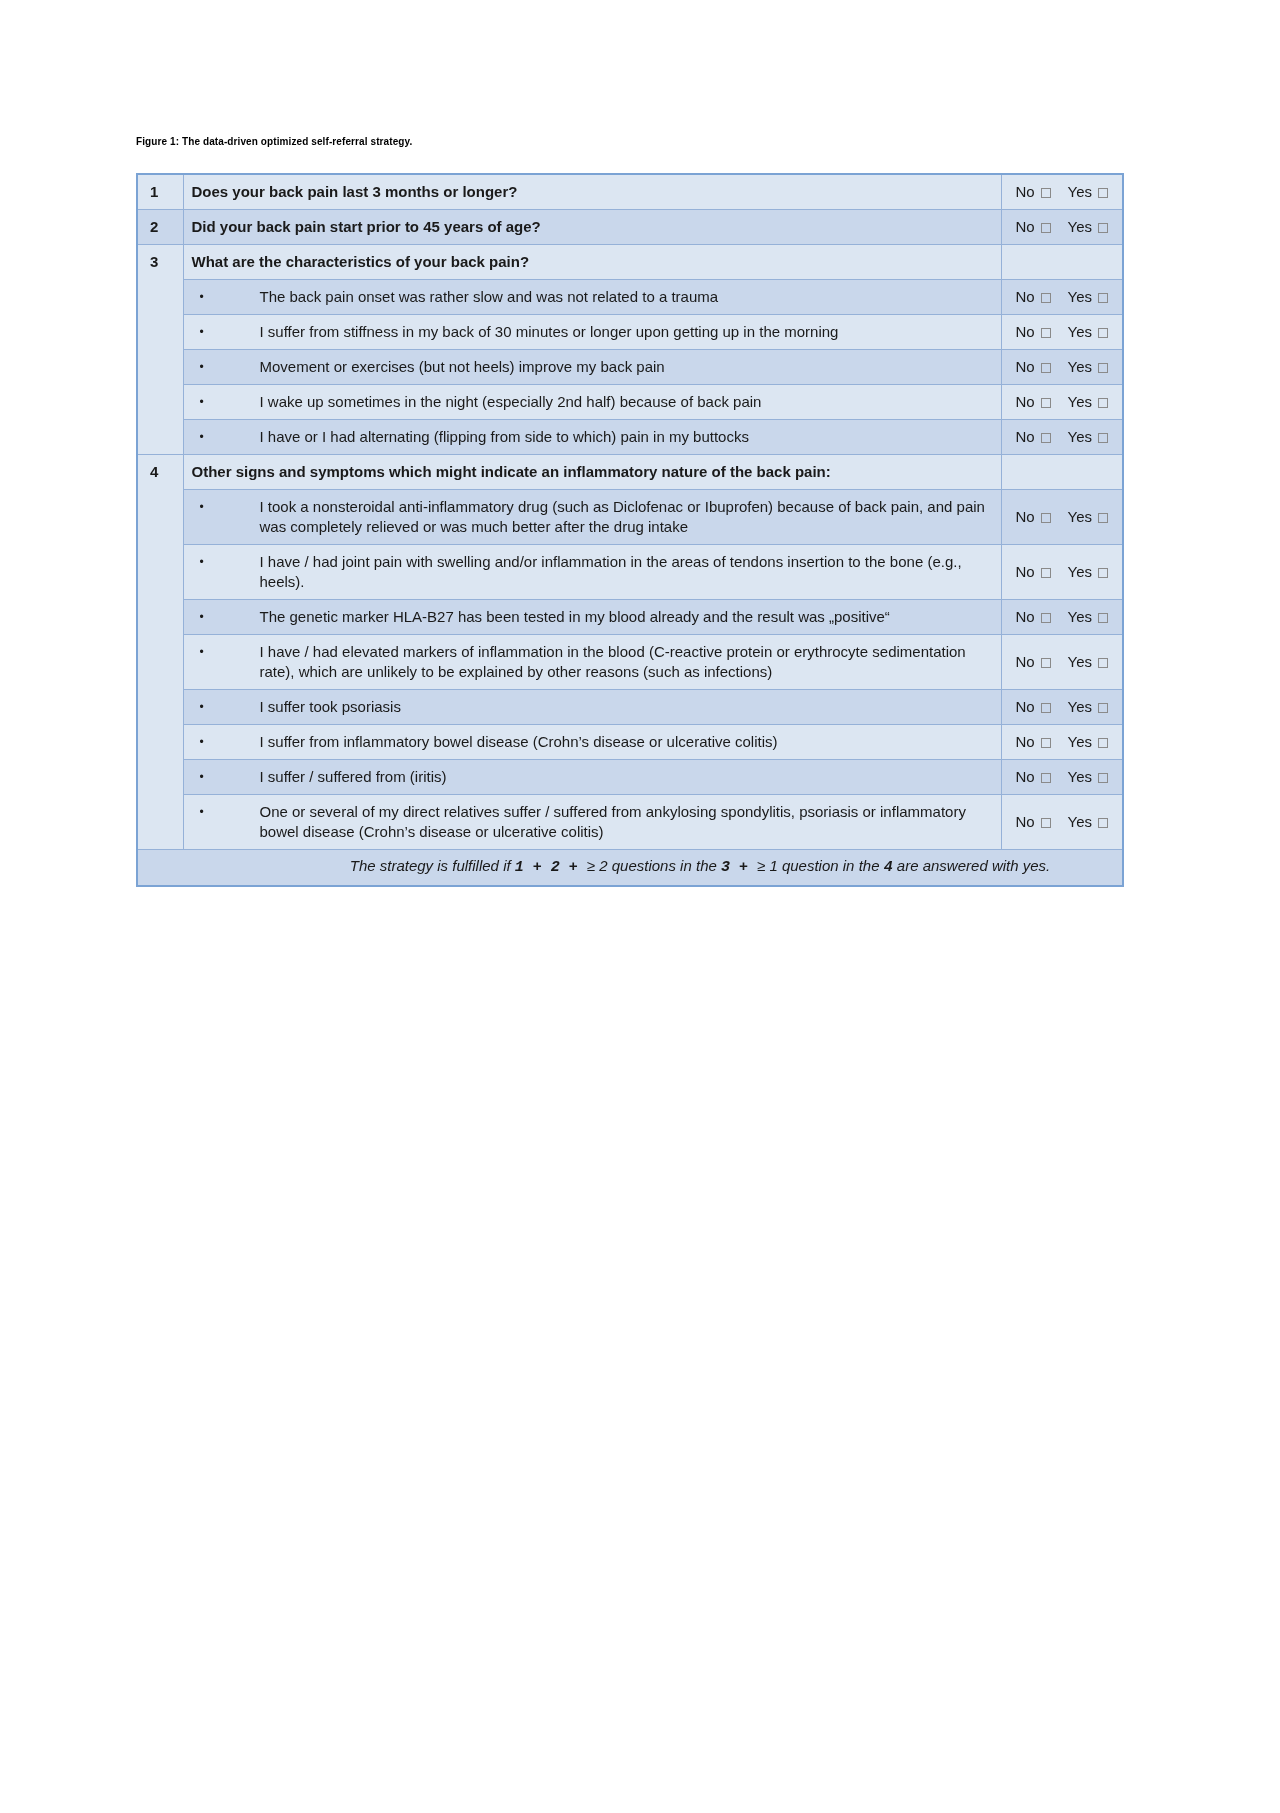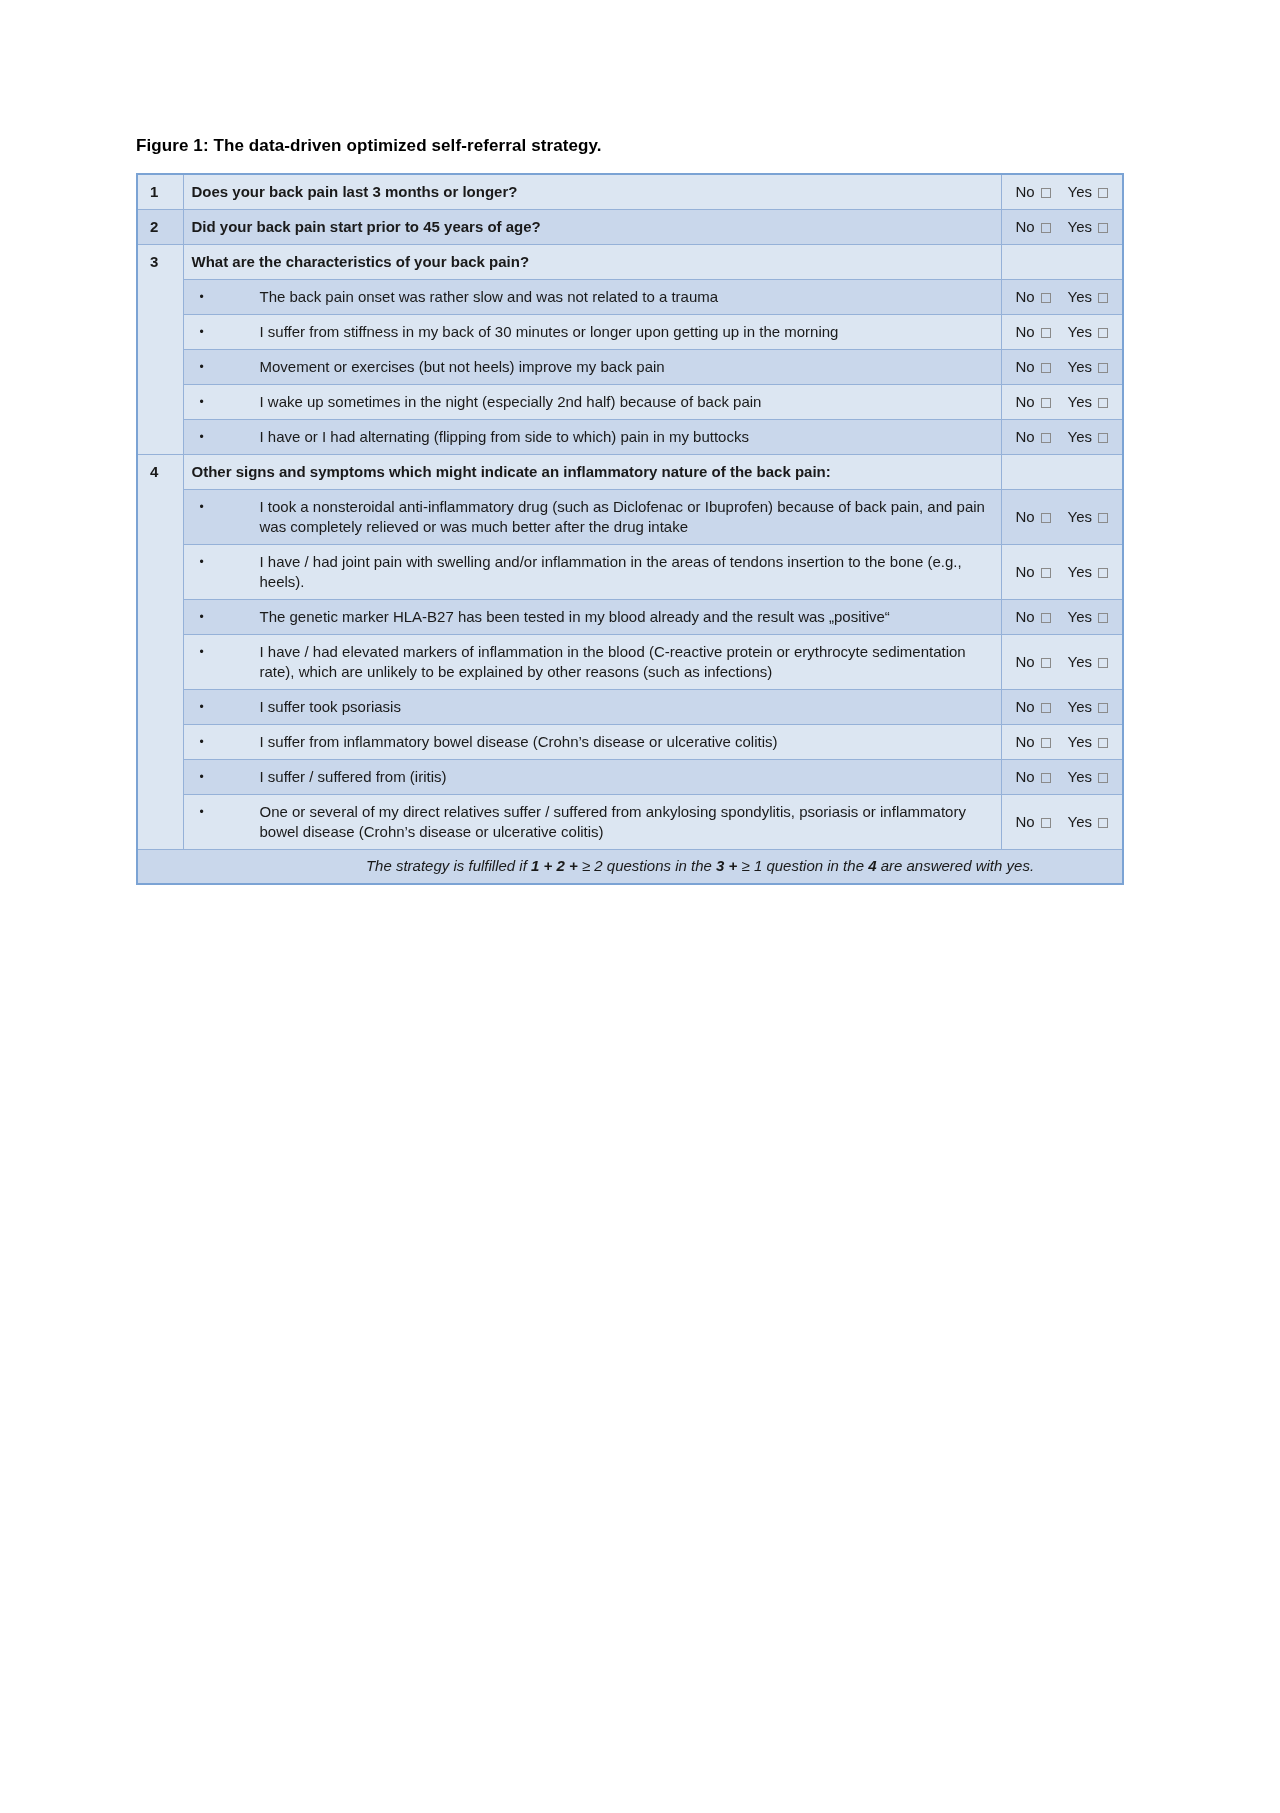--- a/index.html
+++ b/index.html
@@ -12,21 +12,21 @@
     --answer-text:#3f3f3f;
   }
   *{box-sizing:border-box;}
   html,body{margin:0;padding:0;}
   body{
     width:1280px;height:1813px;position:relative;background:#ffffff;
     font-family:"Liberation Sans", sans-serif;color:var(--text);
   }
   .figure-title{
     position:absolute;left:136px;top:136px;
-    font-size:17px;font-weight:bold;color:#000;letter-spacing:.1px;
+    font-size:10px;font-weight:bold;color:#000;letter-spacing:.1px;
   }
   .table-wrap{position:absolute;left:136px;top:173px;width:988px;}
   table.strategy{
     border-collapse:collapse;width:100%;table-layout:fixed;
     border:2px solid var(--border-outer);
   }
   table.strategy td{
     border:1px solid var(--border);
     font-size:15px;line-height:20px;color:var(--text);
     vertical-align:middle;
@@ -50,21 +50,21 @@
   .answer-pair + .answer-pair{margin-left:17px;text-align:center;}
   .checkbox{
     display:inline-block;width:10px;height:10px;
     border:1.5px solid var(--checkbox);margin-left:6px;
     vertical-align:-1px;background:transparent;
   }
   td.footer-cell{
     text-align:center;font-style:italic;font-size:12.5px;
     padding:6px 10px 7px 150px;color:var(--text);
   }
-  td.footer-cell .b{font-weight:bold;}
+  td.footer-cell .b{font-weight:bold;font-family:Liberation Mono, monospace;}
 </style>
 </head>
 <body>
 
 <div class="figure-title">Figure 1: The data-driven optimized self-referral strategy.</div>
 
 <div class="table-wrap">
   <table class="strategy">
     <colgroup>
       <col style="width:46px">

